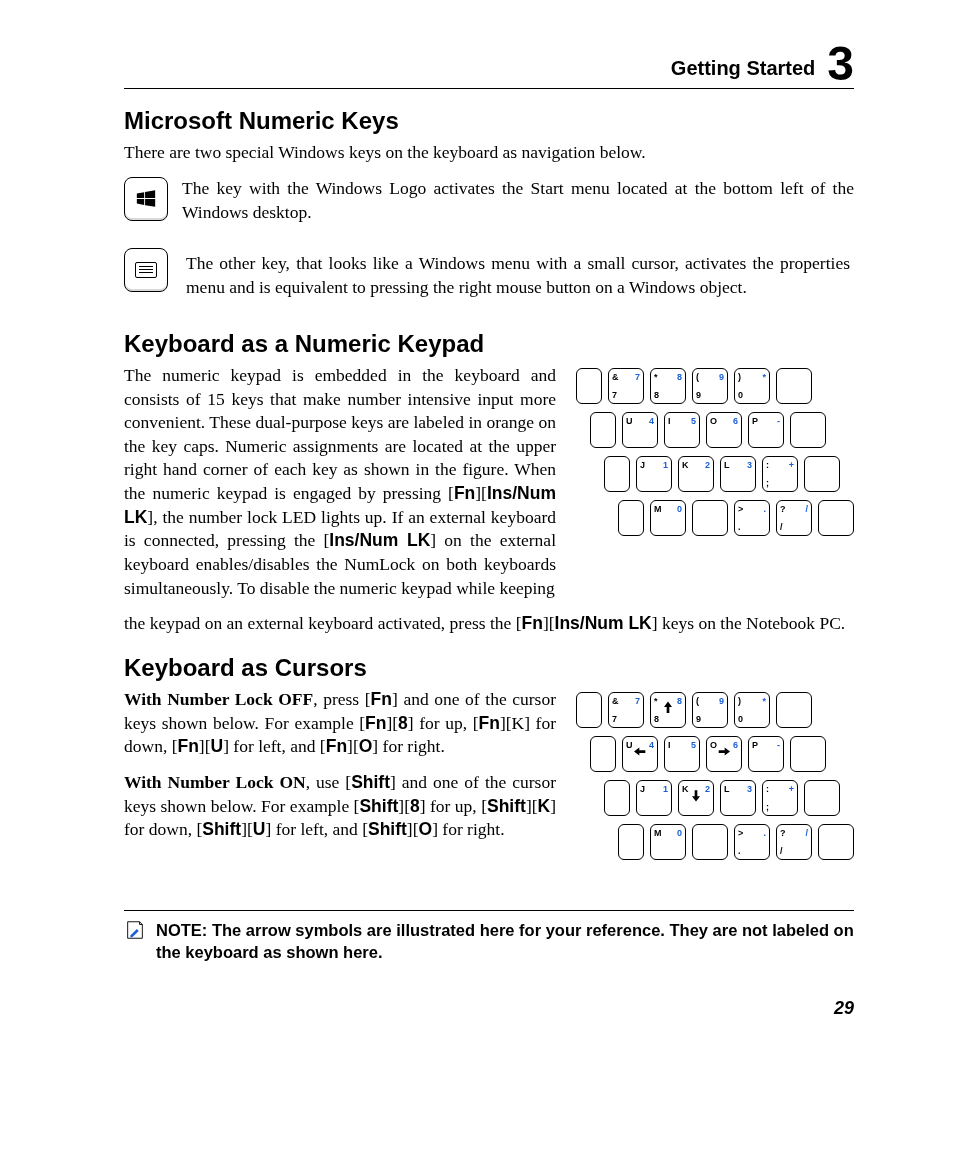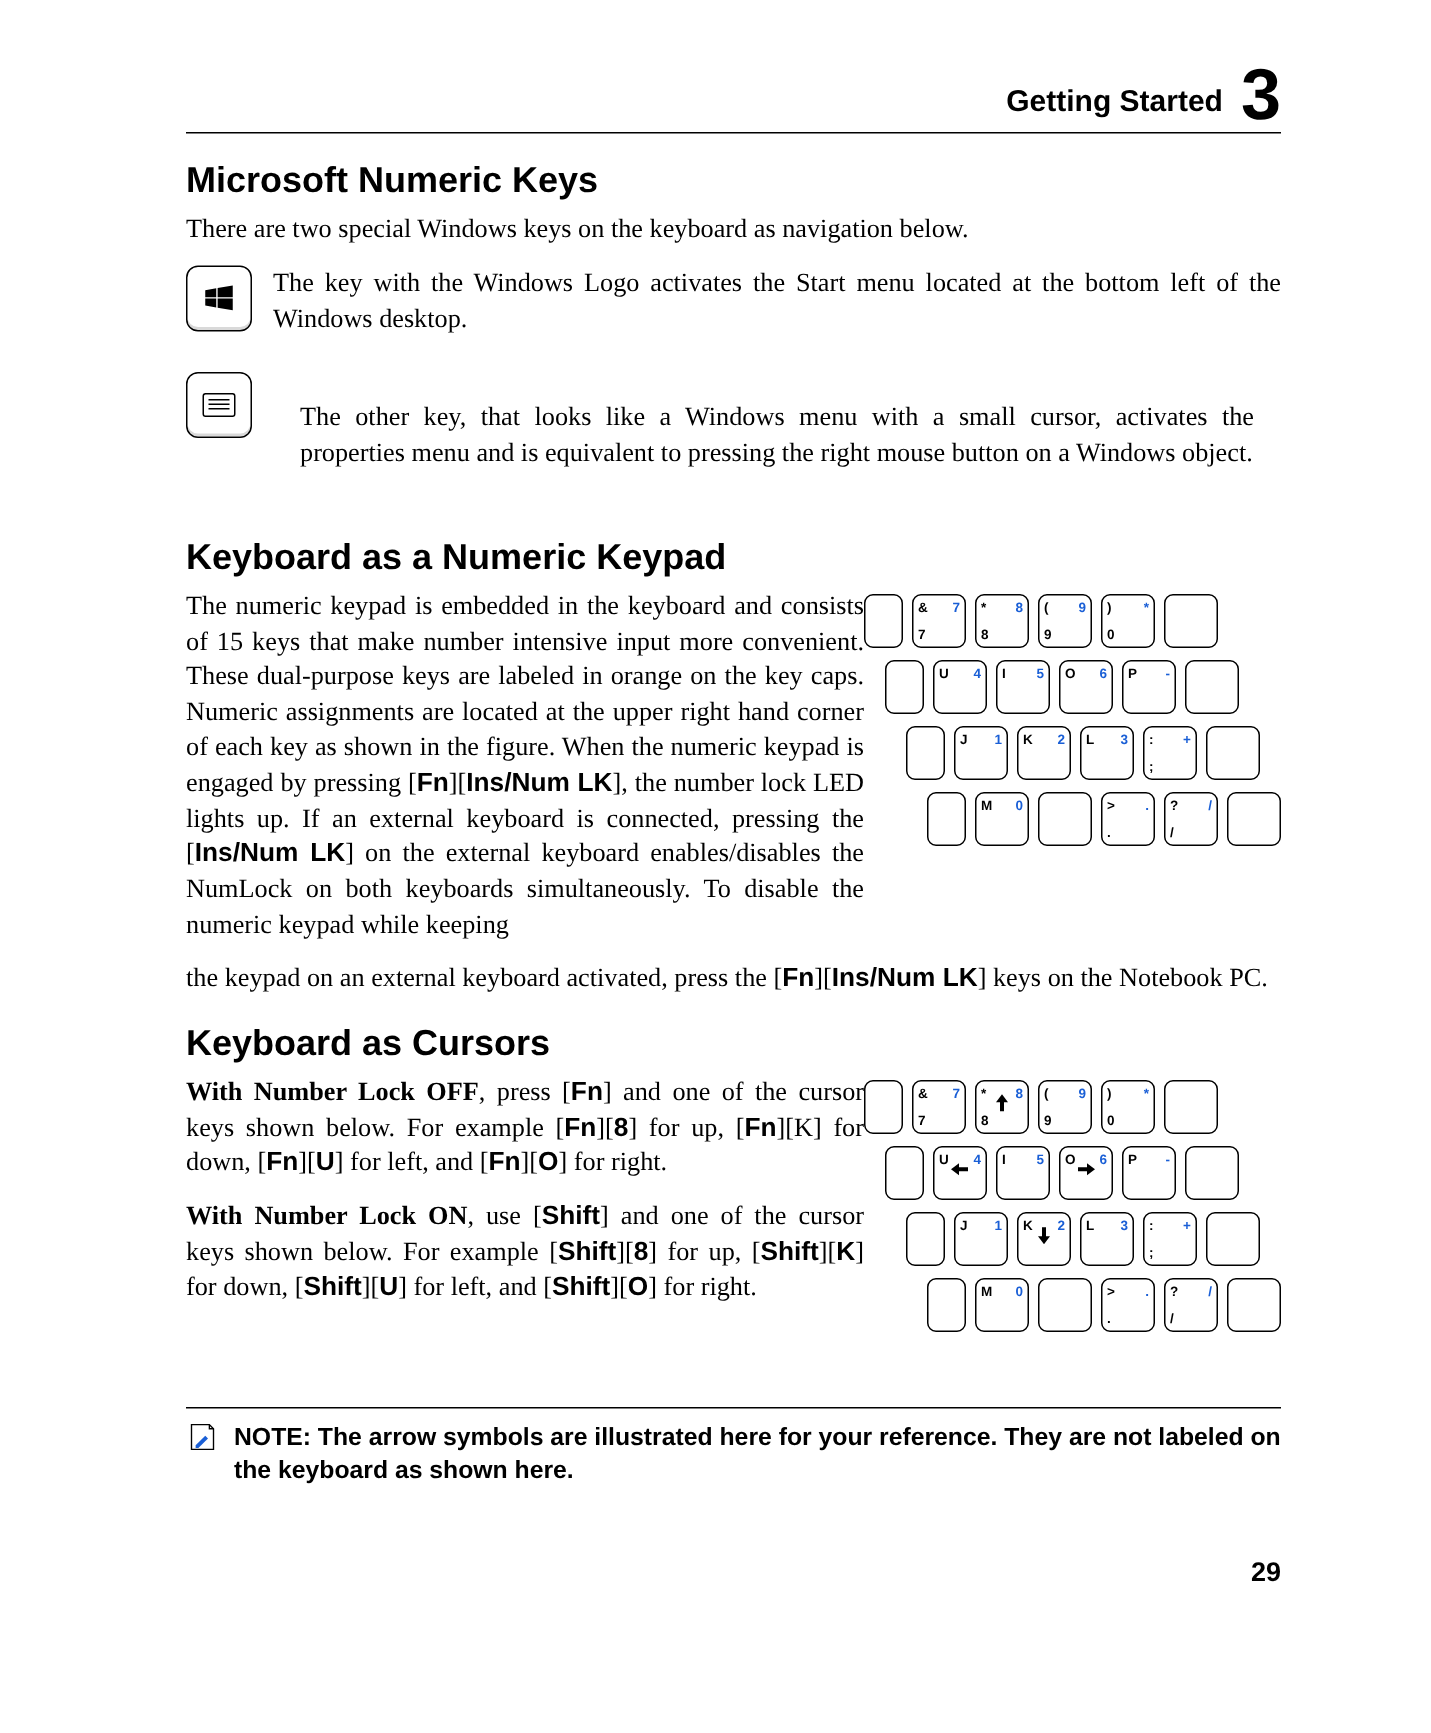--- a/index.html
+++ b/index.html
@@ -27,42 +27,42 @@
     box-shadow: inset 0 -2px 0 rgba(0,0,0,.15);
   }
   .menukey-inner {
     width: 20px; height: 14px; border: 1.5px solid #000; border-radius: 2px;
     position: relative;
   }
   .menukey-inner::before {
     content:""; position:absolute; left:3px; right:3px; top:3px; height:1px; background:#000;
     box-shadow: 0 3px 0 #000, 0 6px 0 #000;
   }
-  .twocol { display: flex; align-items: flex-start; }
+  .twocol { display: flex; gap: 20px; align-items: flex-start; }
   .twocol .text { flex: 1 1 0; text-align: justify; }
   .twocol .fig { flex: 0 0 250px; }
   .keygrid { display: flex; flex-direction: column; gap: 8px; padding-top: 4px;}
   .keyrow { display: flex; gap: 6px; }
   .k {
     border:1.3px solid #000; border-radius:6px; height:36px; box-sizing:border-box;
     position:relative; font-family: Helvetica, Arial, sans-serif; font-size:9px; font-weight:bold;
     background:#fff;
   }
   .k.w36 { width:36px; }
   .k.w26 { width:26px; }
   .k.blank { background:#fff; }
   .k .tl { position:absolute; top:2px; left:3px; }
   .k .tr { position:absolute; top:2px; right:3px; color:#1a5fd6; }
   .k .bl { position:absolute; bottom:2px; left:3px; }
   .k .ctr { position:absolute; top:50%; left:50%; transform:translate(-50%,-50%); font-size:14px; color:#000; }
   .noterow { display:flex; align-items:flex-start; gap:10px; margin-top:8px; }
   .noteicon { width:22px; height:22px; flex-shrink:0; }
   .noteicon svg { width:22px; height:22px; }
   .notetext { font-family: Helvetica, Arial, sans-serif; font-weight:bold; font-size:16.5px; line-height:1.35; }
-  .pagenum { text-align:right; font-family: Helvetica, Arial, sans-serif; font-weight:bold; font-size:18px; margin-top:44px; }
+  .pagenum { text-align:right; font-family: Helvetica, Arial, sans-serif; font-weight:bold; font-size:18px; margin-top:32px;font-style:italic; }
   b, .b { font-weight:bold; }
   .sans { font-family: Helvetica, Arial, sans-serif; }
 </style>
 </head>
 <body>
 
 <div class="header">
   <div class="title">Getting Started</div>
   <div class="chapnum">3</div>
 </div>
@@ -77,21 +77,21 @@
       <path d="M2 6 L10 4.5 L10 11 L2 11 Z M11 4.3 L22 2.5 L22 11 L11 11 Z M2 12 L10 12 L10 18.5 L2 17 Z M11 12 L22 12 L22 20.5 L11 18.7 Z" fill="#000"></path>
     </svg>
   </div>
   <p class="para" style="margin:0">The key with the Windows Logo activates the Start menu located at the bottom left of the Windows desktop.</p>
 </div>
 
 <div class="row">
   <div class="keycap">
     <div class="menukey-inner"></div>
   </div>
-  <p class="para" style="margin:18px">The other key, that looks like a Windows menu with a small cursor, activates the properties menu and is equivalent to pressing the right mouse button on a Windows object.</p>
+  <p class="para" style="margin:4px">The other key, that looks like a Windows menu with a small cursor, activates the properties menu and is equivalent to pressing the right mouse button on a Windows object.</p>
 </div>
 
 <div class="h2">Keyboard as a Numeric Keypad</div>
 <div class="twocol">
   <div class="text">
     <p class="para" id="sec2body"><span>The numeric keypad is embedded in the keyboard and consists of 15 keys that make number intensive input more convenient. These dual-purpose keys are labeled in orange on the key caps. Numeric assignments are located at the upper right hand corner of each key as shown in the figure. When the numeric keypad is engaged by pressing [</span><span class="b sans">Fn</span><span>][</span><span class="b sans">Ins/Num LK</span><span>], the number lock LED lights up. If an external keyboard is connected, pressing the [</span><span class="b sans">Ins/Num LK</span><span>] on the external keyboard enables/disables the NumLock on both keyboards simultaneously. To disable the numeric keypad while keeping</span></p>
   </div>
   <div class="fig" id="fig-numpad">
       <div class="keygrid">
         <div class="keyrow" style="margin-left: 0px;">

